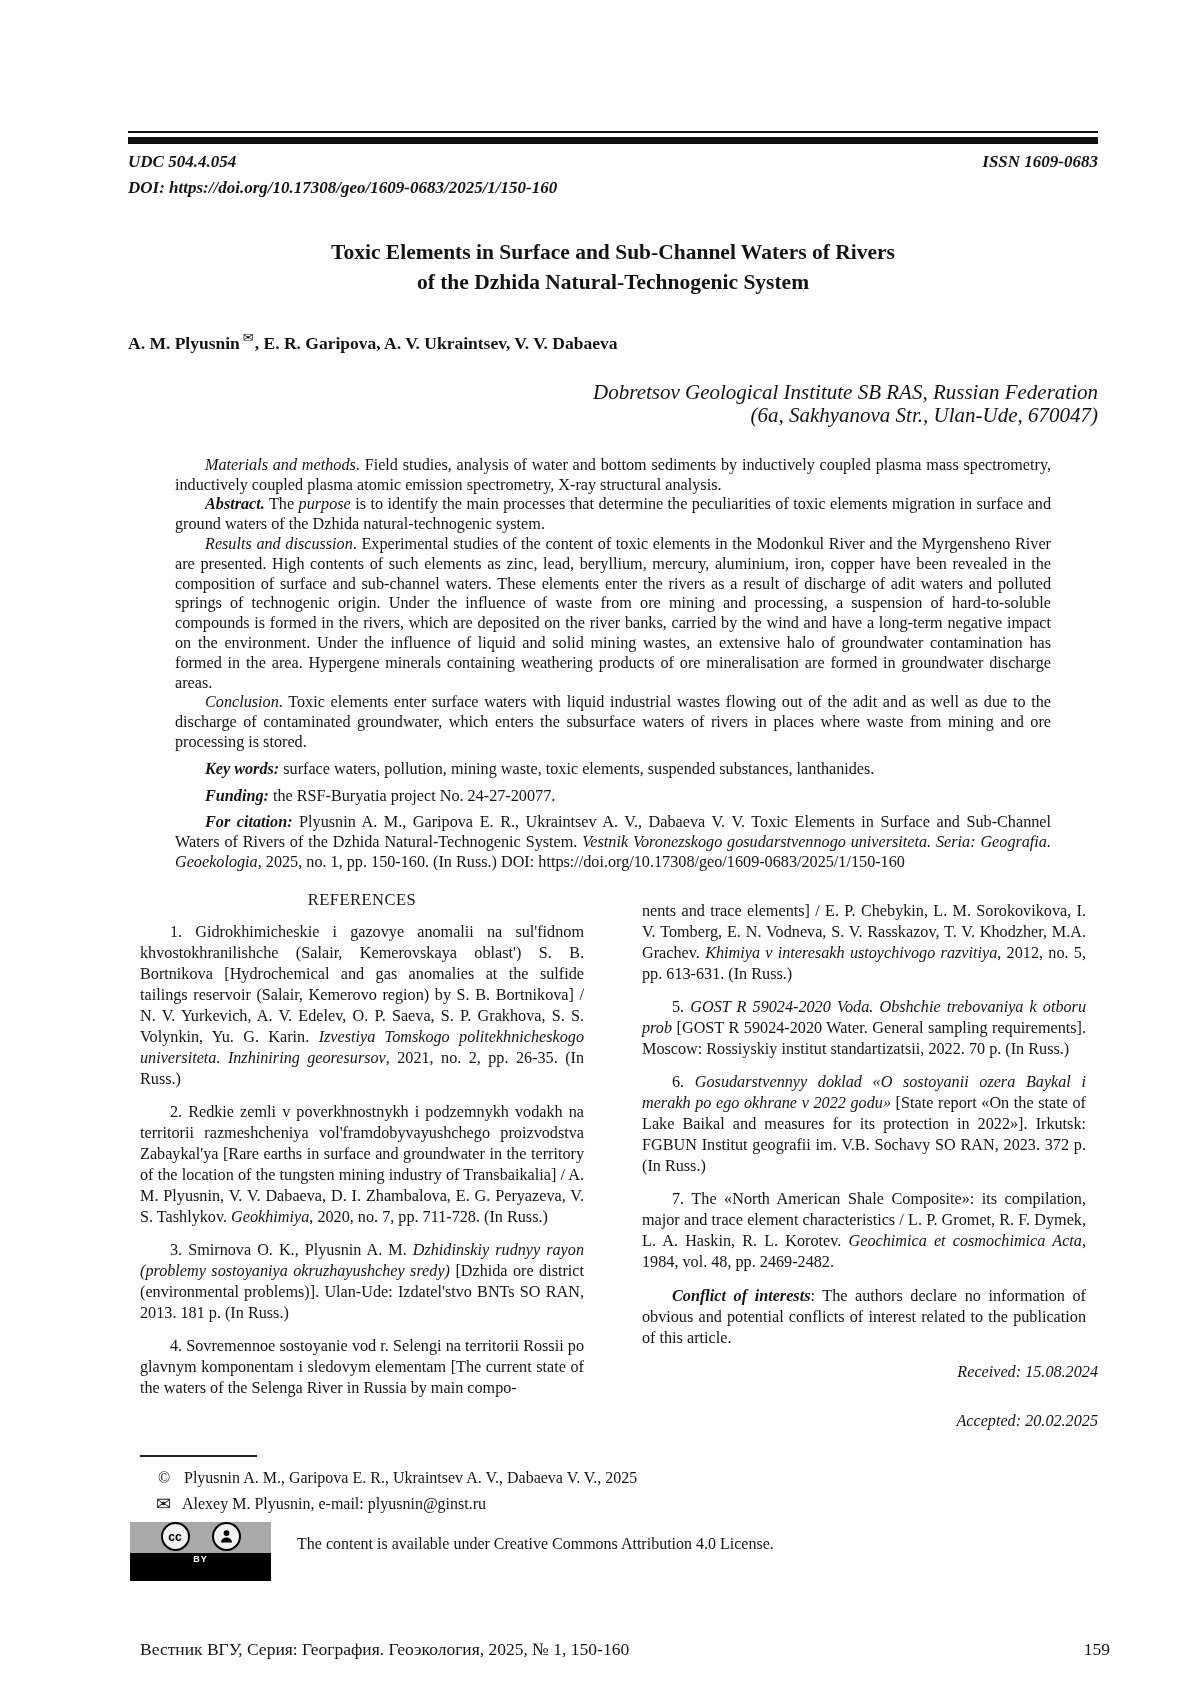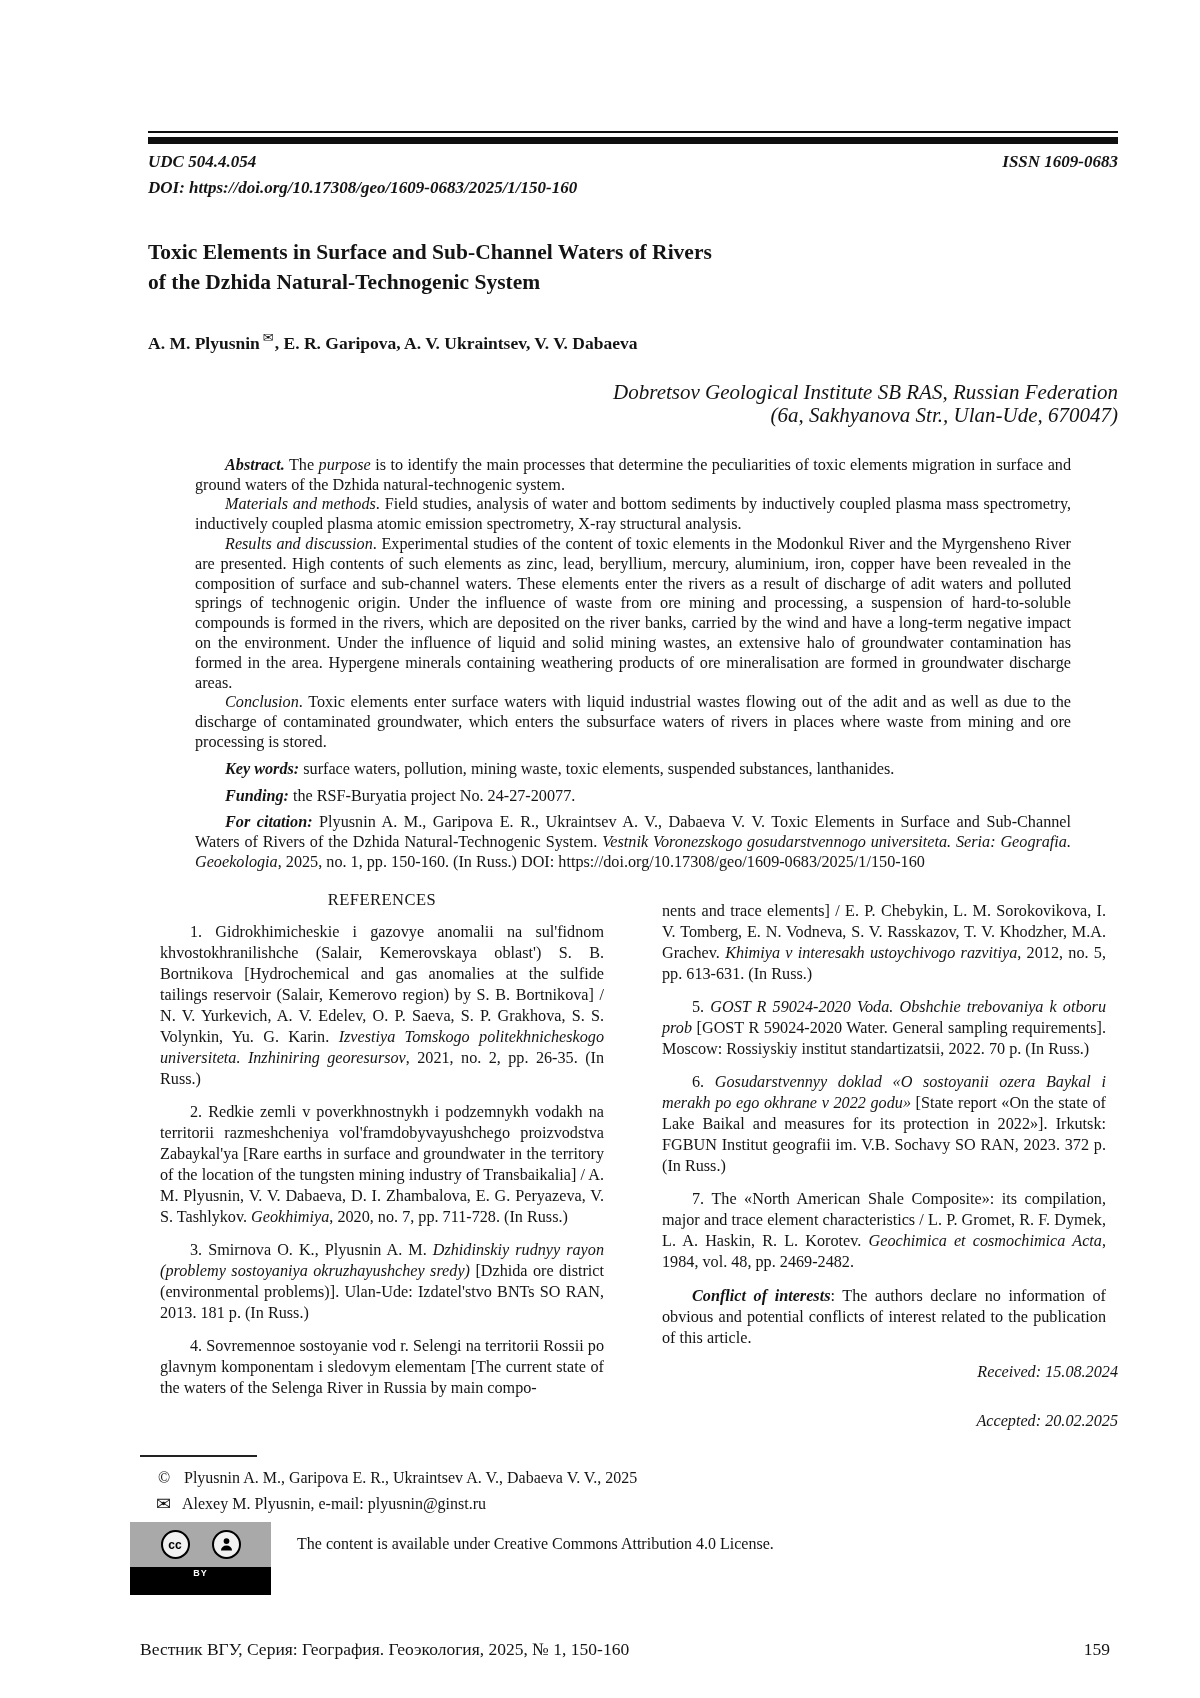--- a/index.html
+++ b/index.html
@@ -2,35 +2,35 @@
 <html><head>
 <meta charset="utf-8">
 <style>
   html,body { margin:0; padding:0; background:#e8e8e8; }
   .page {
     position:relative; width:1200px; height:1698px; margin:0 auto;
     background:#ffffff; color:#141414;
     font-family:"Liberation Serif","DejaVu Serif",serif;
     overflow:hidden;
   }
-  .content { position:absolute; left:148px; top:0; width:970px; }
+  .content { position:absolute; left:128px; top:0; width:970px; }
   .i { font-style:italic; }
   .b { font-weight:bold; }
 
   
   .rules { margin-top:131px; }
   .rule-thin  { height:2px; background:#101010; }
   .rule-thick { height:7px; background:#101010; margin-top:4px; }
 
   
   .meta { display:flex; justify-content:space-between; align-items:flex-start;
           font-style:italic; font-weight:bold; font-size:17px; line-height:26px; margin-top:5px; }
 
   
-  .title { text-align:left; font-size:21.5px; font-weight:bold; line-height:30px; margin:36px 0 0 0; }
+  .title { text-align:center; font-size:21.5px; font-weight:bold; line-height:30px; margin:36px 0 0 0; }
   .authors { text-align:left; font-weight:bold; font-size:17.5px; margin-top:33px; }
   .authors sup { font-size:13px; font-weight:normal; margin:0 1px 0 3px; }
   .affiliation { text-align:right; font-style:italic; font-size:21px; line-height:23px; margin-top:27px; }
 
   
   .abstract { margin:29px 47px 0 47px; font-size:16.2px; line-height:19.8px; text-align:justify; }
   .abstract p { margin:0; text-indent:30px; }
   .abstract p.sp { margin-top:7px; }
 
   
@@ -45,21 +45,21 @@
 
   
   .footnote { position:absolute; left:140px; top:1455px; width:970px; font-size:16px; }
   .fn-rule { width:117px; border-top:2px solid #222; margin-bottom:8px; }
   .fn-line { display:flex; line-height:26px; }
   .fn-sym { width:26px; margin-left:18px; flex:0 0 auto; }
   .fn-sym.env { font-size:18px; margin-left:16px; }
 
   .cc-row { display:flex; align-items:center; margin-top:5px; }
   .cc-badge { margin-left:-10px; width:141px; height:44px; flex:0 0 auto; }
-  .cc-top { height:45px; background:#a9a9a9; display:flex; align-items:center; justify-content:center; gap:22px; }
+  .cc-top { height:31px; background:#a9a9a9; display:flex; align-items:flex-start; justify-content:center; gap:22px; }
   .cc-circle { width:25px; height:25px; border:2.5px solid #000; border-radius:50%; background:#f2f2f2;
                display:flex; align-items:center; justify-content:center;
                font-family:"Liberation Sans",sans-serif; font-weight:bold; font-size:12px; color:#000; }
   .cc-strip { height:28px; background:#000; color:#fff; text-align:center;
               font-family:"Liberation Sans",sans-serif; font-weight:bold; font-size:9px; line-height:13px; letter-spacing:1px; }
   .cc-text { margin-left:26px; font-size:16px; }
 
   
   .footer { position:absolute; left:140px; top:1639px; width:970px;
             display:flex; justify-content:space-between; font-size:17.5px; }
@@ -86,22 +86,22 @@
     <h1 class="title"><span>Toxic Elements in Surface and Sub-Channel Waters of Rivers</span><br><span>of the Dzhida Natural-Technogenic System</span></h1>
 
     <div class="authors"><span>A. M. Plyusnin</span><sup>✉</sup><span>, E. R. Garipova, A. V. Ukraintsev, V. V. Dabaeva</span></div>
 
     <div class="affiliation">
       <div>Dobretsov Geological Institute SB RAS, Russian Federation</div>
       <div>(6a, Sakhyanova Str., Ulan-Ude, 670047)</div>
     </div>
 
     <div class="abstract">
+      <p><span class="i">Materials and methods</span><span>. Field studies, analysis of water and bottom sediments by inductively coupled plasma mass spectrometry, inductively coupled plasma atomic emission spectrometry, X-ray structural analysis.</span></p>
       <p><span class="i b">Abstract.</span><span> The </span><span class="i">purpose</span><span> is to identify the main processes that determine the peculiarities of toxic elements migration in surface and ground waters of the Dzhida natural-technogenic system.</span></p>
-      <p><span class="i">Materials and methods</span><span>. Field studies, analysis of water and bottom sediments by inductively coupled plasma mass spectrometry, inductively coupled plasma atomic emission spectrometry, X-ray structural analysis.</span></p>
       <p><span class="i">Results and discussion</span><span>. Experimental studies of the content of toxic elements in the Modonkul River and the Myrgensheno River are presented. High contents of such elements as zinc, lead, beryllium, mercury, aluminium, iron, copper have been revealed in the composition of surface and sub-channel waters. These elements enter the rivers as a result of discharge of adit waters and polluted springs of technogenic origin. Under the influence of waste from ore mining and processing, a suspension of hard-to-soluble compounds is formed in the rivers, which are deposited on the river banks, carried by the wind and have a long-term negative impact on the environment. Under the influence of liquid and solid mining wastes, an extensive halo of groundwater contamination has formed in the area. Hypergene minerals containing weathering products of ore mineralisation are formed in groundwater discharge areas.</span></p>
       <p><span class="i">Conclusion</span><span>. Toxic elements enter surface waters with liquid industrial wastes flowing out of the adit and as well as due to the discharge of contaminated groundwater, which enters the subsurface waters of rivers in places where waste from mining and ore processing is stored.</span></p>
       <p class="sp"><span class="i b">Key words:</span><span> surface waters, pollution, mining waste, toxic elements, suspended substances, lanthanides.</span></p>
       <p class="sp"><span class="i b">Funding:</span><span> the RSF-Buryatia project No. 24-27-20077.</span></p>
       <p class="sp"><span class="i b">For citation:</span><span> Plyusnin A. M., Garipova E. R., Ukraintsev A. V., Dabaeva V. V. Toxic Elements in Surface and Sub-Channel Waters of Rivers of the Dzhida Natural-Technogenic System. </span><span class="i">Vestnik Voronezskogo gosudarstvennogo universiteta. Seria: Geografia. Geoekologia</span><span>, 2025, no. 1, pp. 150-160. (In Russ.) DOI: https://doi.org/10.17308/geo/1609-0683/2025/1/150-160</span></p>
     </div>
 
     <div class="refs">
       <div class="col">
         <div class="ref-heading">REFERENCES</div>

